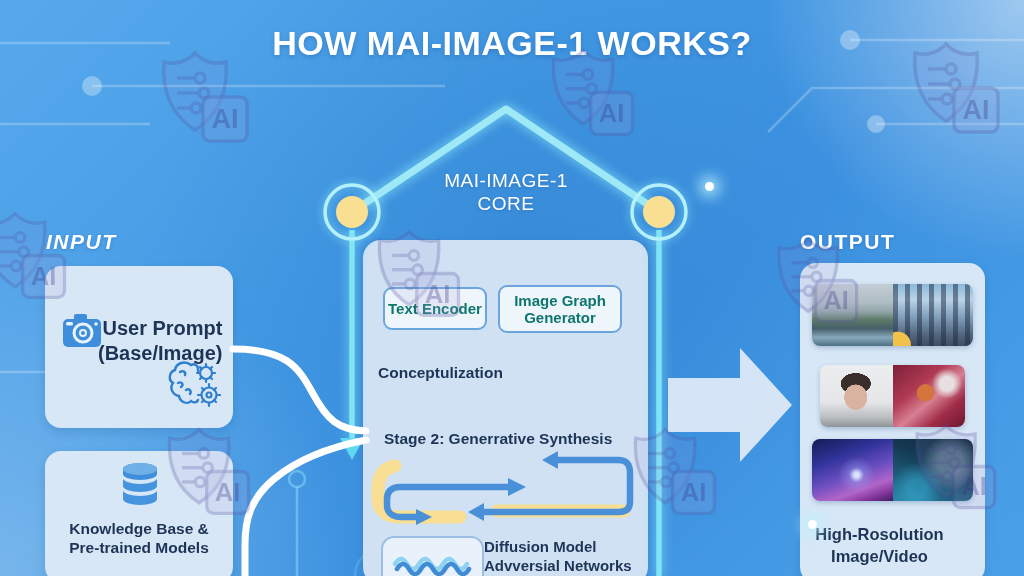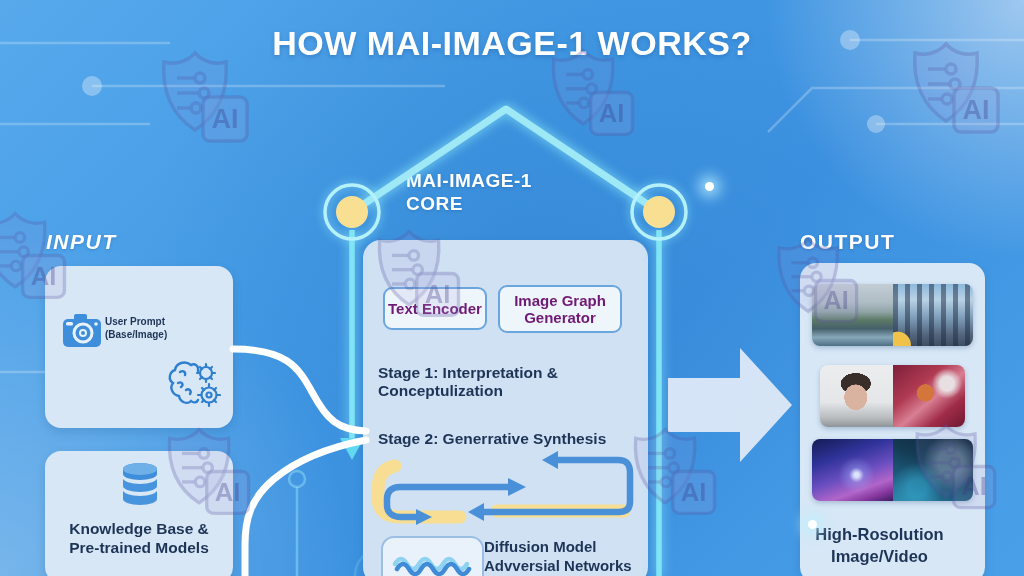--- a/index.html
+++ b/index.html
@@ -18,47 +18,47 @@
     color:#ffffff;font-size:34px;font-weight:bold;letter-spacing:.5px;
     text-shadow:0 2px 4px rgba(25,80,150,.35);
   }
   .heading{
     position:absolute;color:#ffffff;font-size:21px;font-weight:bold;letter-spacing:1.5px;
     text-shadow:0 1px 3px rgba(25,80,150,.35);
   }
   .input-h{left:46px;top:230px;font-style:italic;}
   .output-h{left:800px;top:230px;width:185px;text-align:left;}
   .core-label{
-    position:absolute;left:406px;top:170px;width:200px;text-align:left;
-    color:#ffffff;font-size:19px;font-weight:bold;line-height:1.2;letter-spacing:.5px;
+    position:absolute;left:406px;top:170px;width:200px;text-align:center;
+    color:#ffffff;font-size:19px;font-weight:normal;line-height:1.2;letter-spacing:.5px;
     text-shadow:0 1px 3px rgba(25,80,150,.35);
   }
   .panel{position:absolute;background:#d7e7f6;border-radius:16px;box-shadow:0 4px 10px rgba(20,70,130,.18);}
   .core-panel{left:363px;top:240px;width:285px;height:345px;background:#cfe1f3;border-radius:18px;}
   .input-card1{left:45px;top:266px;width:188px;height:162px;}
   .input-card2{left:45px;top:451px;width:188px;height:132px;}
   .output-card{left:800px;top:263px;width:185px;height:320px;}
   .chip{
     position:absolute;background:#eef5fb;border:2px solid #6aa6de;border-radius:9px;
-    color:#701a75;font-size:15px;font-weight:bold;text-align:center;
+    color:#0f766e;font-size:15px;font-weight:bold;text-align:center;
     display:flex;align-items:center;justify-content:center;line-height:1.15;
   }
   .chip1{left:20px;top:47px;width:100px;height:39px;}
   .chip2{left:135px;top:45px;width:120px;height:44px;}
   .stage-text{position:absolute;left:15px;color:#1d3456;font-size:15.5px;font-weight:bold;line-height:1.18;}
   .s1{top:124px;}
-  .s2{top:190px;}
+  .s2{top:190px;margin-left:6px;}
   .diffusion-box{
     position:absolute;left:18px;top:296px;width:99px;height:56px;
     background:#e9f1fa;border:2px solid #9bbfe4;border-radius:13px;
     display:flex;align-items:center;justify-content:center;
   }
   .diffusion-label{position:absolute;left:121px;top:298px;color:#1d3456;font-size:15px;font-weight:bold;line-height:1.25;}
   .card-label{position:absolute;color:#1d3456;font-weight:bold;line-height:1.25;}
-  .up-label{left:60px;top:50px;font-size:10px;}
+  .up-label{left:53px;top:50px;font-size:20px;text-align:right;}
   .kb-label{left:0;top:68px;width:188px;text-align:center;font-size:15.5px;}
   .cam-icon{position:absolute;left:17px;top:45px;}
   .brain-icon{position:absolute;left:120px;top:92px;}
   .db-icon{position:absolute;left:76px;top:10px;}
   .img-row{position:absolute;left:12px;width:161px;height:62px;border-radius:8px;overflow:hidden;display:flex;box-shadow:0 2px 5px rgba(20,60,110,.25);}
   .row1{top:21px;}
   .row2{top:102px;left:20px;width:145px;}
   .row3{top:176px;}
   .oimg{flex:1 1 50%;height:100%;}
   .img-a{background:
@@ -135,21 +135,20 @@
   </div>
 
   <div class="panel core-panel">
     <div class="chip chip1">
       <span>Text Encoder</span>
     </div>
     <div class="chip chip2">
       <span>Image Graph Generator</span>
     </div>
     <div class="stage-text s1">
-      <div>Stage 1: Interpretation &amp;</div>
       <div>Conceptulization</div>
     </div>
     <div class="stage-text s2">Stage 2: Generrative Synthesis</div>
     <div class="diffusion-box">
       <svg width="88" height="36" viewBox="0 0 88 36">
         <path d="M6,16 q6,-10 12,0 t12,0 t12,0 t12,0 t12,0 t12,0" stroke="#8ed4f2" stroke-width="4.5" fill="none" stroke-linecap="round"></path>
         <path d="M8,21 q6,-10 12,0 t12,0 t12,0 t12,0 t12,0 t12,0" stroke="#3f8bd6" stroke-width="4.5" fill="none" stroke-linecap="round"></path>
       </svg>
     </div>
     <div class="diffusion-label">

